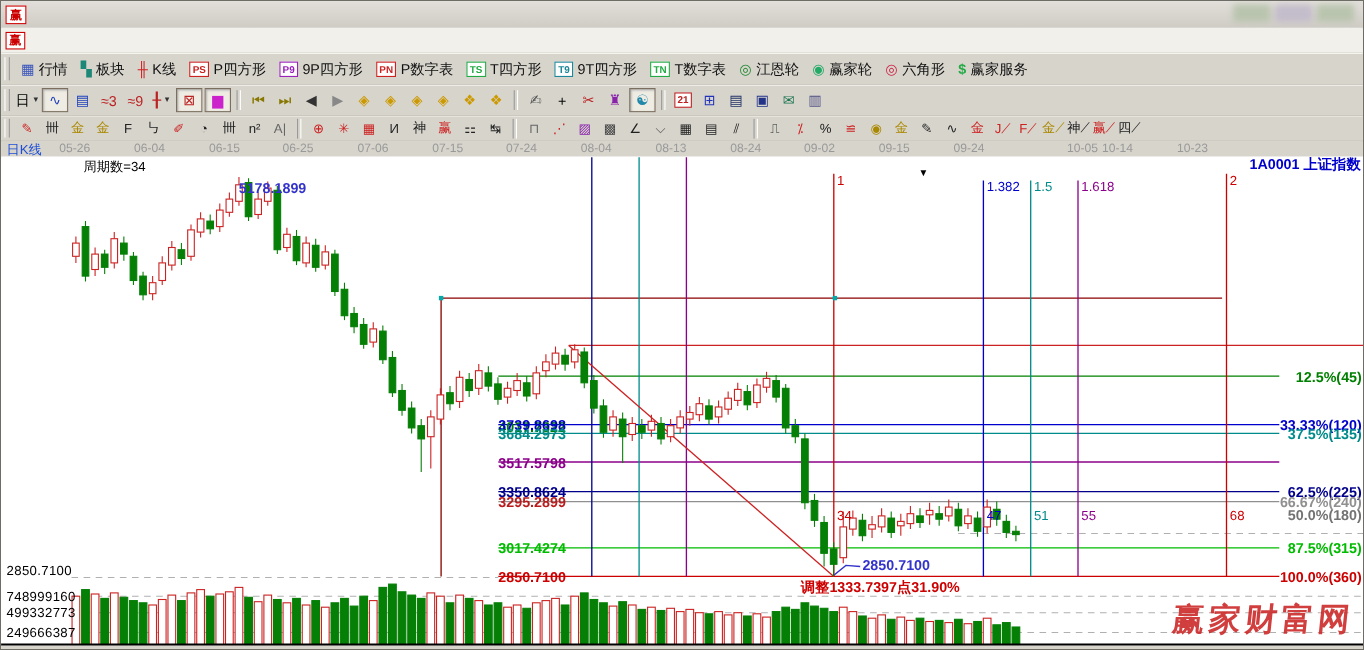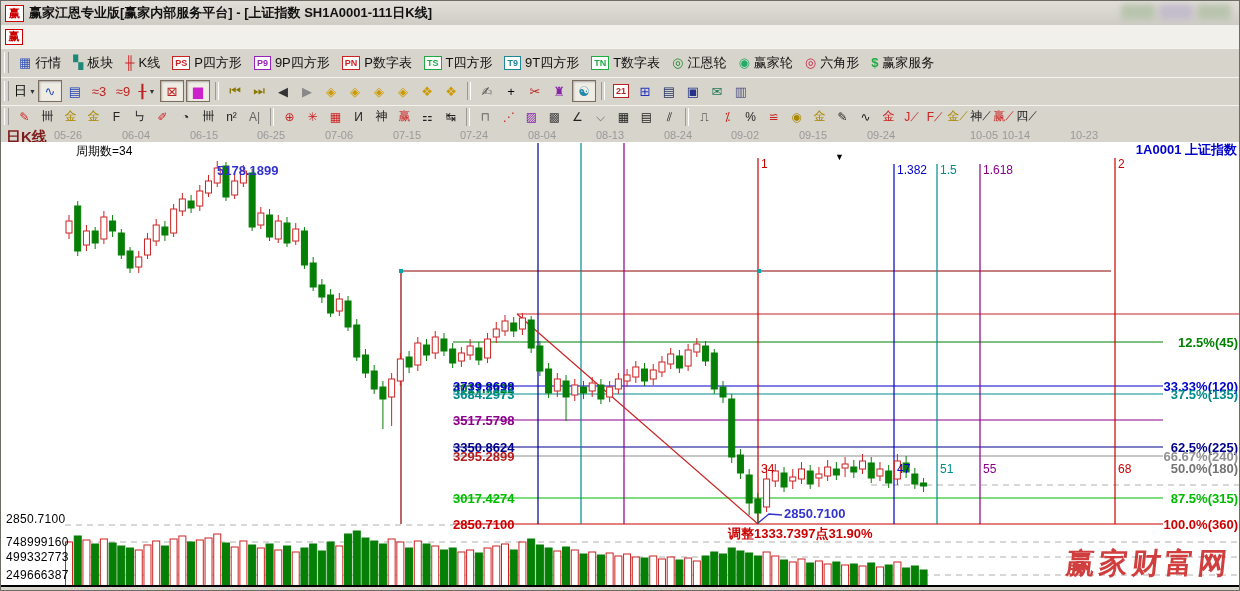--- a/index.html
+++ b/index.html
@@ -29,41 +29,40 @@
   .micon{font-size:13px;font-weight:bold;line-height:14px;}
   .badge{font-size:9px;font-weight:bold;border:1px solid;padding:0 2px;height:12px;line-height:12px;background:#fff;}
   .tbtn{width:22px;height:20px;display:flex;align-items:center;justify-content:center;font-size:13px;
         margin:0 1px;cursor:default;position:relative;}
   #tbar3 .tbtn{width:21px;height:18px;font-size:12px;}
   .tbtn.sel{border:1px solid #7b6e5e;background:#efece4;box-shadow:inset 1px 1px 2px #aaa;}
   .tsep{width:2px;height:18px;border-left:1px solid #999;border-right:1px solid #fff;margin:0 4px;}
   .dd{font-size:7px;color:#333;margin-left:2px;}
   
   .datebar{position:absolute;left:0;top:127px;width:100%;height:14px;background:#d7d4cc;border-bottom:1px solid #8f8c85;}
-  .kline-label{position:absolute;left:5px;top:0;font-size:15px;font-weight:bold;color:#7f1d1d;}
+  .kline-label{position:absolute;left:5px;top:0;font-size:12px;font-weight:normal;color:#1d4ed8;}
   .dlabel{position:absolute;top:1px;transform:translateX(-50%);font-size:11px;color:#999;}
   
   #chart{position:absolute;left:0;top:141px;width:1240px;height:450px;background:#fff;}
   #chartsvg{position:absolute;left:0;top:0;z-index:1;}
   .clabel{position:absolute;z-index:2;font-size:13px;font-weight:bold;white-space:nowrap;}
   .nlabel{position:absolute;z-index:2;font-size:12px;white-space:nowrap;}
   .vlabel{position:absolute;z-index:2;font-size:12px;color:#000;white-space:nowrap;letter-spacing:.3px;}
   .watermark{position:absolute;z-index:3;right:10px;bottom:8px;font-size:29px;font-weight:bold;color:#cc2a2a;
              transform:skewX(-6deg);letter-spacing:4px;opacity:.9;}
   .baseline{position:absolute;left:0;top:443px;width:100%;height:2px;background:#000;z-index:2;}
   .bottomstrip{position:absolute;left:0;top:445px;width:100%;height:5px;background:#d7d4cc;z-index:2;}
 </style>
 </head>
 <body>
 
 <div id="app">
 
   <div class="titlebar">
     <span class="applogo">赢</span>
-    <span class="titletext">赢家江恩专业版[赢家内部服务平台] - [上证指数  SH1A0001-111日K线]</span>
     <span class="winblur">
         <i></i>
         <i></i>
         <i></i>
       </span>
   </div>
 
   <div class="menubar">
     <span class="applogo">赢</span>
   </div>

